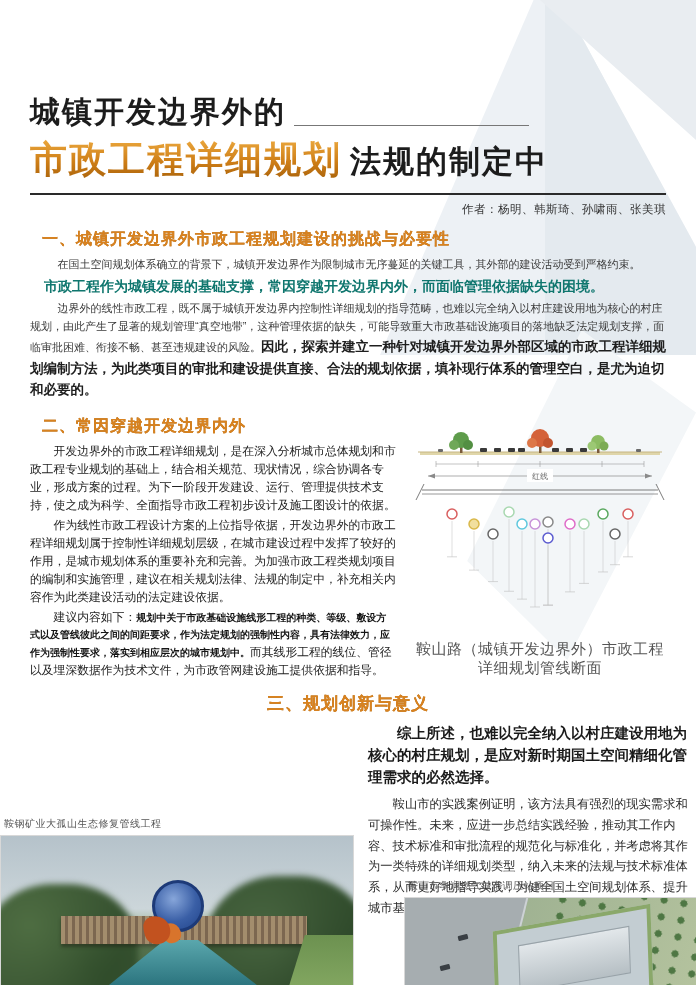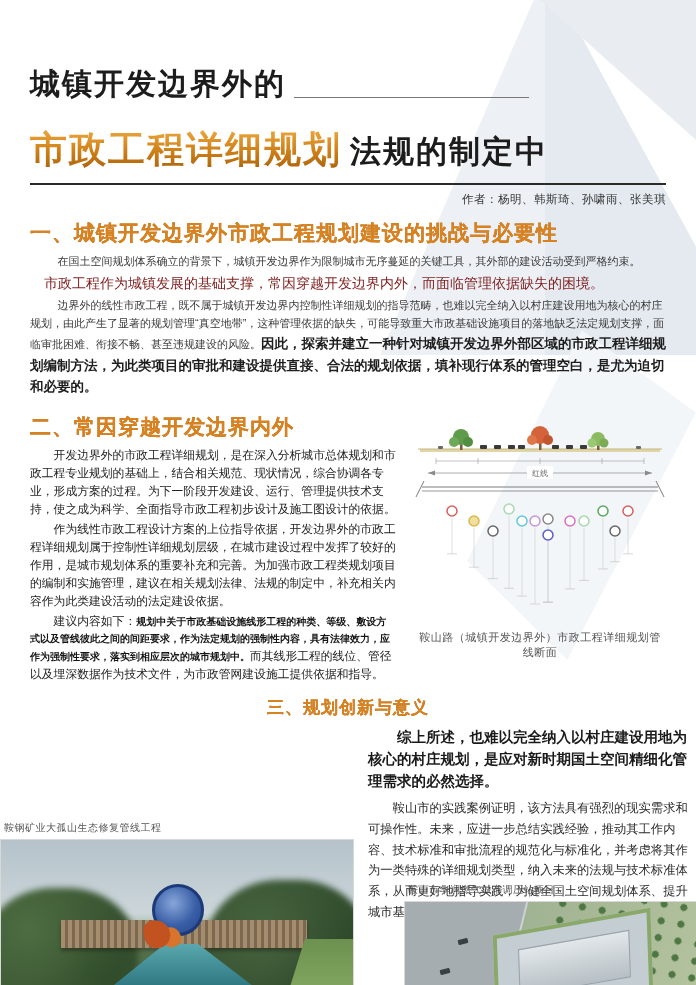--- a/index.html
+++ b/index.html
@@ -12,47 +12,47 @@
   .wm1{left:380px;top:-30px;width:370px;height:385px;background:#edf1f5;
        clip-path:polygon(45% 0,100% 100%,0 100%);}
   .wm2{left:545px;top:-30px;width:210px;height:385px;background:#e4eaef;
        clip-path:polygon(0 0,100% 100%,0 100%);}
   .wm3{left:540px;top:0;width:156px;height:140px;background:#e9edf1;
        clip-path:polygon(100% 0,100% 100%,0 0);}
   .wm4{left:410px;top:330px;width:286px;height:330px;background:#f3f6f8;
        clip-path:polygon(60% 0,100% 25%,55% 100%,20% 70%);}
   .content{position:relative;z-index:1;}
   
-  .header{padding:64px 30px 0 30px;}
+  .header{padding:92px 30px 0 30px;}
   .title-line1{display:flex;align-items:flex-end;gap:8px;}
   .t-black1{font-size:30px;font-weight:bold;color:#1c1c1c;letter-spacing:2px;}
   .title-rule{flex:0 0 235px;border-top:1.5px solid #777;margin-bottom:7px;}
-  .title-line2{margin-top:20px;display:flex;align-items:flex-end;gap:8px;}
+  .title-line2{margin-top:2px;display:flex;align-items:flex-end;gap:8px;}
   .t-orange{font-size:37px;font-weight:bold;letter-spacing:2px;color:#c57714;
             background:linear-gradient(180deg,#eaa63c 10%,#cd7d16 55%,#a05c08 100%);
             -webkit-background-clip:text;background-clip:text;-webkit-text-fill-color:transparent;}
   .t-black2{font-size:31px;font-weight:bold;color:#1c1c1c;letter-spacing:2px;padding-bottom:2px;}
   .header-hr{border:none;border-top:2px solid #2a2a2a;margin:8px 0 0 0;}
   .authors{text-align:right;font-size:11.5px;color:#333;margin-top:7px;letter-spacing:.5px;}
   
   .sec{padding:0 30px;}
-  .sec-h{color:#d9821f;font-weight:bold;font-size:21px;letter-spacing:1px;margin:12px 0 6px 0;
+  .sec-h{color:#d9821f;font-weight:bold;font-size:16px;letter-spacing:1px;margin:12px 0 6px 12px;
          text-shadow:0 .4px 0 #a3630f;}
   .s1 p{margin:0 0 3px 0;}
   .s1-small{font-size:11px;line-height:1.55;color:#3a3a3a;text-indent:2.5em;}
-  .s1-bold{font-size:14px;line-height:1.5;font-weight:normal;color:#7f1d1d;text-indent:1em;}
+  .s1-bold{font-size:14px;line-height:1.5;font-weight:bold;color:#0f766e;text-indent:1em;}
   .s1-mix{font-size:11px;line-height:1.62;color:#3a3a3a;text-indent:2.5em;}
   .s1-mix .b{font-size:13.5px;font-weight:bold;color:#1e1e1e;}
   
   .s2-cols{display:flex;gap:14px;margin-top:2px;}
   .s2-left{flex:1;min-width:0;}
   .s2-left p{margin:0 4px 2px 0;font-size:11.8px;line-height:1.52;color:#222;text-indent:2em;}
   .s2-left .b{font-size:10px;font-weight:bold;color:#151515;}
   .s2-right{width:252px;flex:0 0 252px;padding-top:14px;}
-  .diagram-caption{font-size:11px;color:#555;text-align:center;margin-top:6px;letter-spacing:.5px;}
+  .diagram-caption{font-size:15px;color:#555;text-align:center;margin-top:13px;letter-spacing:.5px;}
   
   .s3{padding:0 0;margin-top:8px;}
   .s3 .sec-h{text-align:center;font-size:17px;margin:10px 0 8px 0;}
   .s3-flow{position:relative;}
   .photo-left-block{float:left;width:352px;margin:86px 16px 0 0;}
   .photo-caption{font-size:10px;color:#555;margin:8px 0 4px 4px;letter-spacing:.5px;}
   .s3-bold{font-size:14.5px;font-weight:bold;line-height:1.5;color:#1a1a1a;
            margin:0 8px 6px 8px;text-indent:2em;}
   .s3-para{font-size:12.3px;line-height:1.68;color:#2a2a2a;margin:0 2px 0 8px;text-indent:2em;}
   .photo-right-block{position:absolute;right:0;top:148px;width:292px;}

